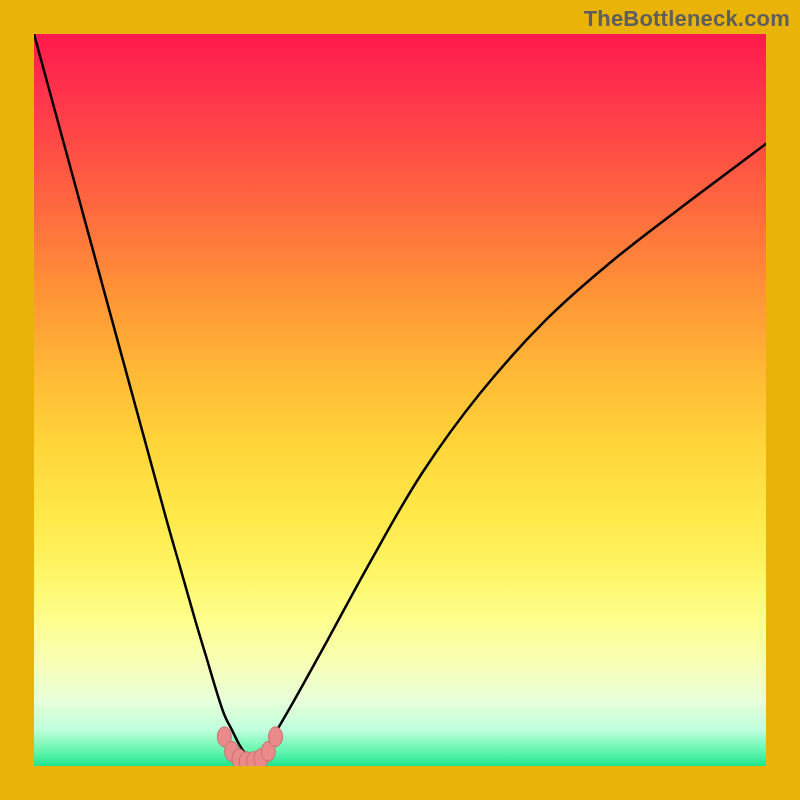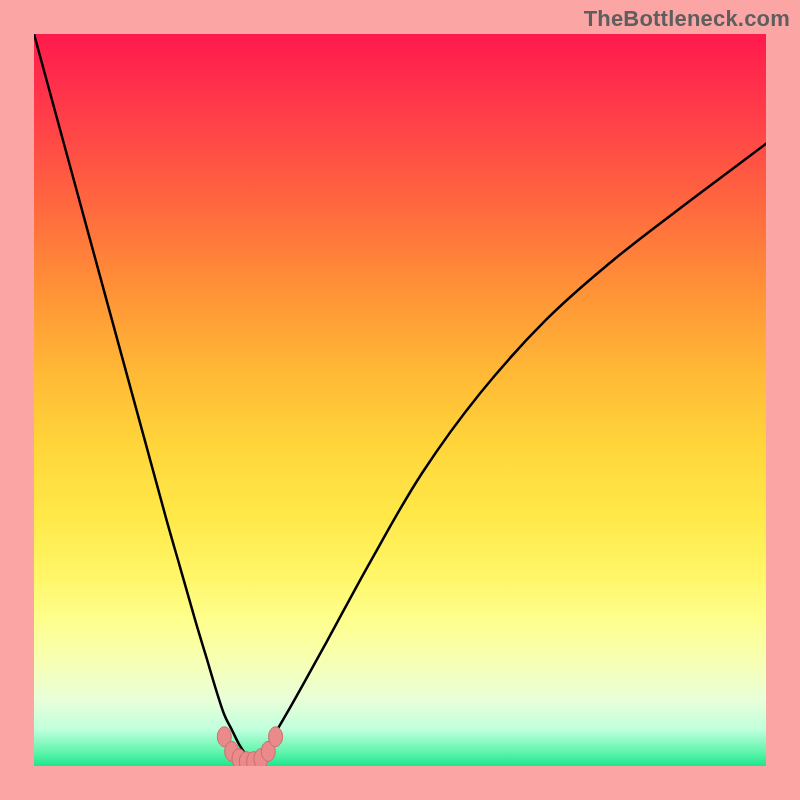--- a/index.html
+++ b/index.html
@@ -9,21 +9,21 @@
     height: 800px;
     background: #000;
     overflow: hidden;
   }
   .frame {
     position: absolute;
     left: 0;
     top: 0;
     width: 800px;
     height: 800px;
-    background: #fca5a5;
+    background: #eab308;
   }
   .plot {
     position: absolute;
     left: 34px;
     top: 34px;
     width: 732px;
     height: 732px;
     overflow: hidden;
   }
   .gradient {

